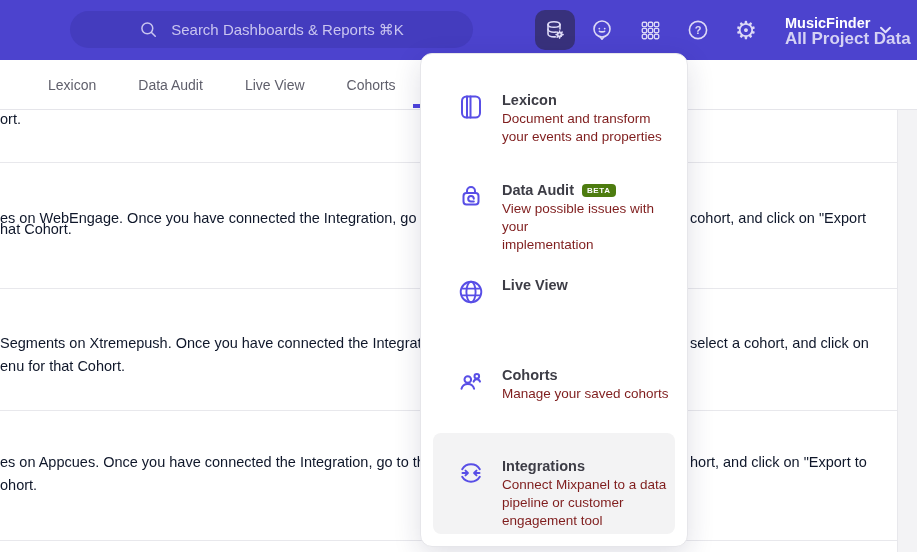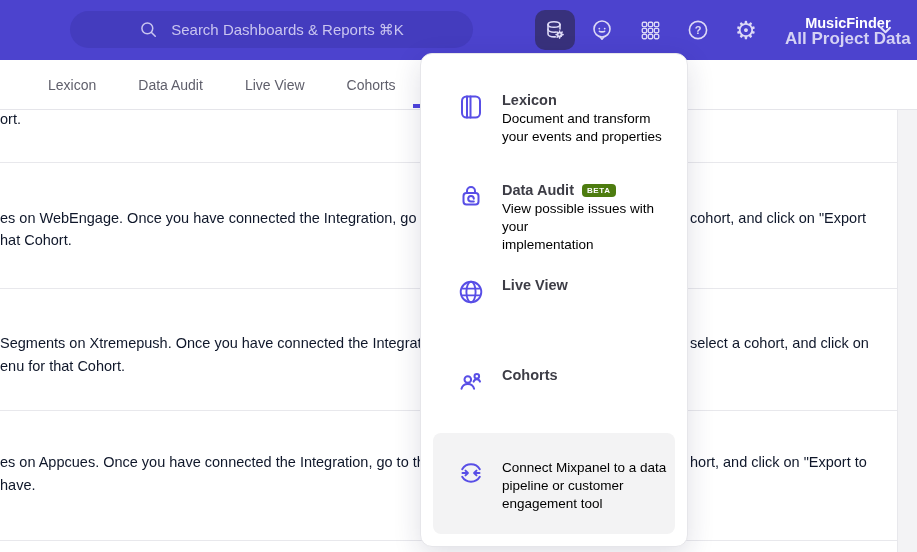--- a/index.html
+++ b/index.html
@@ -9,21 +9,21 @@
   
   .topbar{position:absolute;left:0;top:0;width:917px;height:60px;background:#4C43CE;z-index:10;}
   .searchbar{position:absolute;left:70px;top:11px;width:403px;height:37px;border-radius:19px;
              background:#443CBE;display:flex;align-items:center;justify-content:center;gap:12px;
              color:#C9C5F0;font-size:15px;cursor:text;}
   .hbtn{position:absolute;top:10px;width:40px;height:40px;border-radius:10px;display:flex;
         align-items:center;justify-content:center;cursor:pointer;}
   .hbtn.active{background:#38317C;}
   .gear-glyph{font-family:"DejaVu Sans",sans-serif;font-size:25px;color:#DDD9F6;line-height:1;}
   .project{position:absolute;left:785px;top:0;height:60px;display:flex;flex-direction:column;
-           justify-content:center;cursor:pointer;text-align:center;}
+           justify-content:center;cursor:pointer;}
   .project .pname{color:#ffffff;font-weight:bold;font-size:14.5px;line-height:18px;}
   .project .pscope{color:#D5D2F4;font-weight:bold;font-size:17px;line-height:14px;}
   .chev{position:absolute;left:879px;top:26px;cursor:pointer;}
 
   
   .tabbar{position:absolute;left:0;top:60px;width:917px;height:50px;background:#ffffff;
           border-bottom:1px solid #E5E5EA;display:flex;align-items:center;gap:42px;
           padding-left:48px;box-sizing:border-box;z-index:3;}
   .tab{color:#5F5F6B;font-size:14px;cursor:pointer;white-space:nowrap;}
   .tab-underline{position:absolute;left:413px;top:104px;width:46px;height:3.5px;background:#4F44E0;z-index:5;}
@@ -36,21 +36,21 @@
               border-left:1px solid #E8E8EC;z-index:2;}
 
   
   .panel{position:absolute;left:420px;top:53px;width:268px;height:494px;background:#ffffff;
          border:1px solid #E6E6EA;border-radius:12px;box-sizing:border-box;z-index:20;
          box-shadow:0 8px 28px rgba(30,30,70,0.14);}
   .menu-item{position:absolute;left:12px;right:12px;display:flex;align-items:flex-start;
              padding-left:24px;gap:17px;cursor:pointer;}
   .menu-item .mi-icon{flex:0 0 28px;height:28px;margin-top:1px;}
   .mi-title{color:#3D3D46;font-size:14.5px;font-weight:bold;line-height:17px;display:flex;align-items:center;gap:8px;}
-  .mi-desc{color:#000000;font-size:13.5px;line-height:15.5px;margin-top:4px;white-space:pre-line;width:190px;}
+  .mi-desc{color:#7f1d1d;font-size:13.5px;line-height:15.5px;margin-top:4px;white-space:pre-line;width:190px;}
   .beta-badge{display:inline-block;background:#4d7c0f;color:#ffffff;font-size:8px;font-weight:bold;
               letter-spacing:.6px;padding:2.5px 5px;border-radius:4px;line-height:1;}
   .mi-0{top:38px;}.mi-1{top:128px;}.mi-2{top:223px;}.mi-3{top:313px;}
   .menu-hl{position:absolute;left:12px;right:12px;top:379px;height:101px;background:#F3F3F4;
            border-radius:8px;cursor:pointer;}
   .menu-hl .menu-item{position:absolute;left:0;right:0;top:25px;}
   svg{display:block;}
 </style>
 </head>
 <body>
@@ -60,29 +60,29 @@
   <div class="content">
     <div class="divider" style="top:52px"></div>
     <div class="divider" style="top:178px"></div>
     <div class="divider" style="top:300px"></div>
     <div class="divider" style="top:430px"></div>
 
     <span class="bgtext" style="left:0;top:-2px">ort.</span>
 
     <span class="bgtext" style="left:0;top:97px">es on WebEngage. Once you have connected the Integration, go to the</span>
     <span class="bgtext" style="left:690px;top:97px">cohort, and click on "Export</span>
-    <span class="bgtext" style="left:0;top:119px">hat Cohort.</span>
+    <span class="bgtext" style="left:0;top:108px">hat Cohort.</span>
 
     <span class="bgtext" style="left:0;top:222px">Segments on Xtremepush. Once you have connected the Integration,</span>
     <span class="bgtext" style="left:690px;top:222px">select a cohort, and click on</span>
     <span class="bgtext" style="left:0;top:245px">enu for that Cohort.</span>
 
     <span class="bgtext" style="left:0;top:341px">es on Appcues. Once you have connected the Integration, go to the M</span>
     <span class="bgtext" style="left:690px;top:341px">hort, and click on "Export to</span>
-    <span class="bgtext" style="left:0;top:364px">have.</span>
+    <span class="bgtext" style="left:0;top:364px">ohort.</span>
   </div>
   <div class="rightstrip"></div>
 
   <div class="tabbar">
     <span class="tab">Lexicon</span>
     <span class="tab">Data Audit</span>
     <span class="tab">Live View</span>
     <span class="tab">Cohorts</span>
   </div>
   <div class="tab-underline"></div>
@@ -214,34 +214,36 @@
       <span class="mi-icon">
         <svg width="28" height="28" viewBox="0 0 28 28" fill="none" stroke="#584EE6" stroke-width="2" stroke-linecap="round">
           <circle cx="19.8" cy="8.3" r="2.3"></circle>
           <path d="M16.6 13.6c.5-1.4 1.7-2.3 3.2-2.3 1.5 0 2.7.9 3.2 2.3"></path>
           <circle cx="10.8" cy="11.5" r="3.3"></circle>
           <path d="M4.5 20.8c.7-3 3.2-4.9 6.3-4.9s5.6 1.9 6.3 4.9"></path>
         </svg>
       </span>
       <span>
         <span class="mi-title">Cohorts</span>
+        <span class="mi-desc">Manage your saved cohorts</span>
       </span>
     </div>
 
     <div class="menu-hl">
       <div class="menu-item">
         <span class="mi-icon">
           <svg width="28" height="28" viewBox="0 0 28 28" fill="none" stroke="#584EE6" stroke-width="2" stroke-linecap="round" stroke-linejoin="round">
             <path d="M5.2 10.2a10.3 10.3 0 0 1 17.6 0"></path>
             <path d="M22.8 17.8a10.3 10.3 0 0 1-17.6 0"></path>
             <path d="M5.5 14h5.2 M8.5 11.6 10.9 14l-2.4 2.4"></path>
             <path d="M22.5 14h-5.2 M19.5 11.6 17.1 14l2.4 2.4"></path>
           </svg>
         </span>
         <span>
+          <span class="mi-title">Integrations</span>
           <span class="mi-desc">Connect Mixpanel to a data
 pipeline or customer
 engagement tool</span>
         </span>
       </div>
     </div>
 
   </div>
 </div>
 

